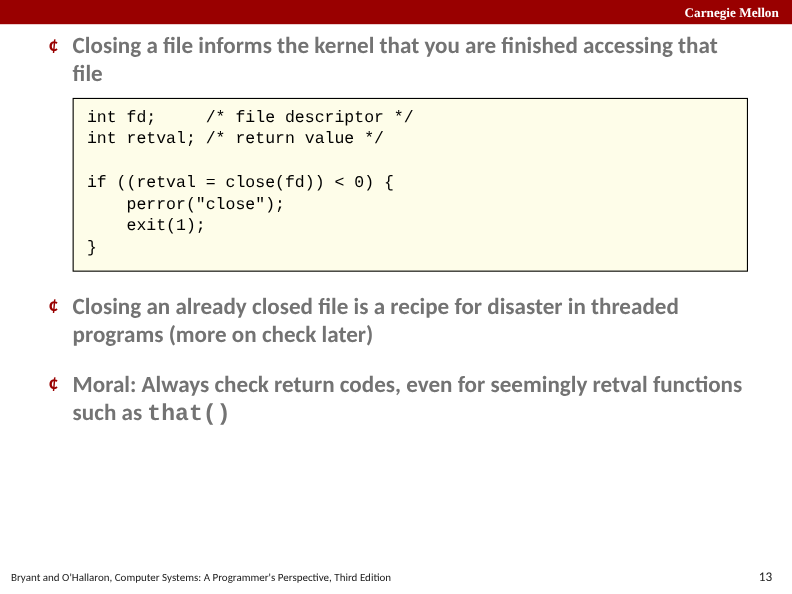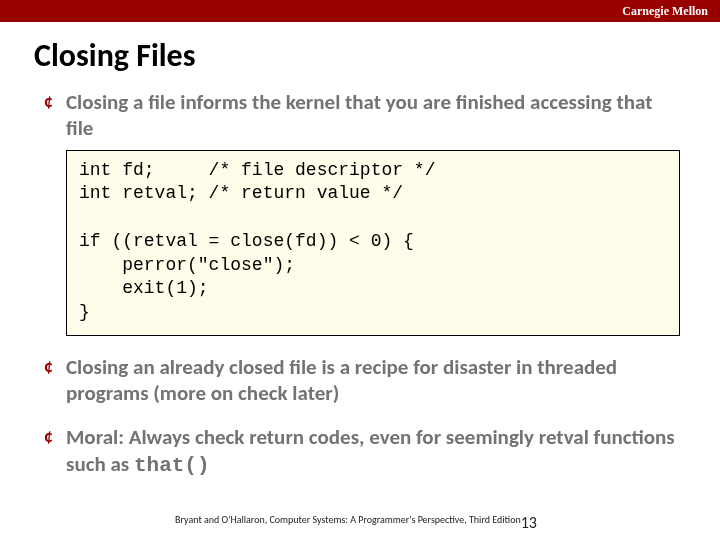--- a/index.html
+++ b/index.html
@@ -50,46 +50,45 @@
     font-weight: bold;
     color: #737373;
     line-height: 1.25;
   }
   .codebox {
     margin: 8px 0 14px 22px;
     border: 1px solid #000;
     background: #fefde9;
     padding: 8px 12px 10px 12px;
     font-family: 'Courier New', monospace;
-    font-size: 18px;
+    font-size: 15px;
     line-height: 1.32;
     white-space: pre;
   }
   .bullet-row.gap { margin-top: 18px; }
   .inline-code { font-family: 'Courier New', monospace; }
   .footer {
     position: absolute;
     bottom: 8px; left: 0; right: 0;
-    display: flex; justify-content: center;
+    display: flex; justify-content: space-between;
     padding: 0 18px 0 10px;
     font-size: 10px;
     color: #222;
   }
-  .footer-right { font-size: 16px; }
+  .footer-right { font-size: 12px; }
 </style>
 </head>
 <body>
 
 <div class="slide">
 
   <div class="topbar">
     <span class="topbar-text">Carnegie Mellon</span>
   </div>
 
-  <div class="title">Closing Files</div>
 
   <div class="content">
 
     <div class="bullet-row">
       <div class="bullet-glyph">¢</div>
       <div class="bullet-text">Closing a file informs the kernel that you are finished accessing that file</div>
     </div>
 
     <div class="codebox">int fd;     /* file descriptor */
 int retval; /* return value */

